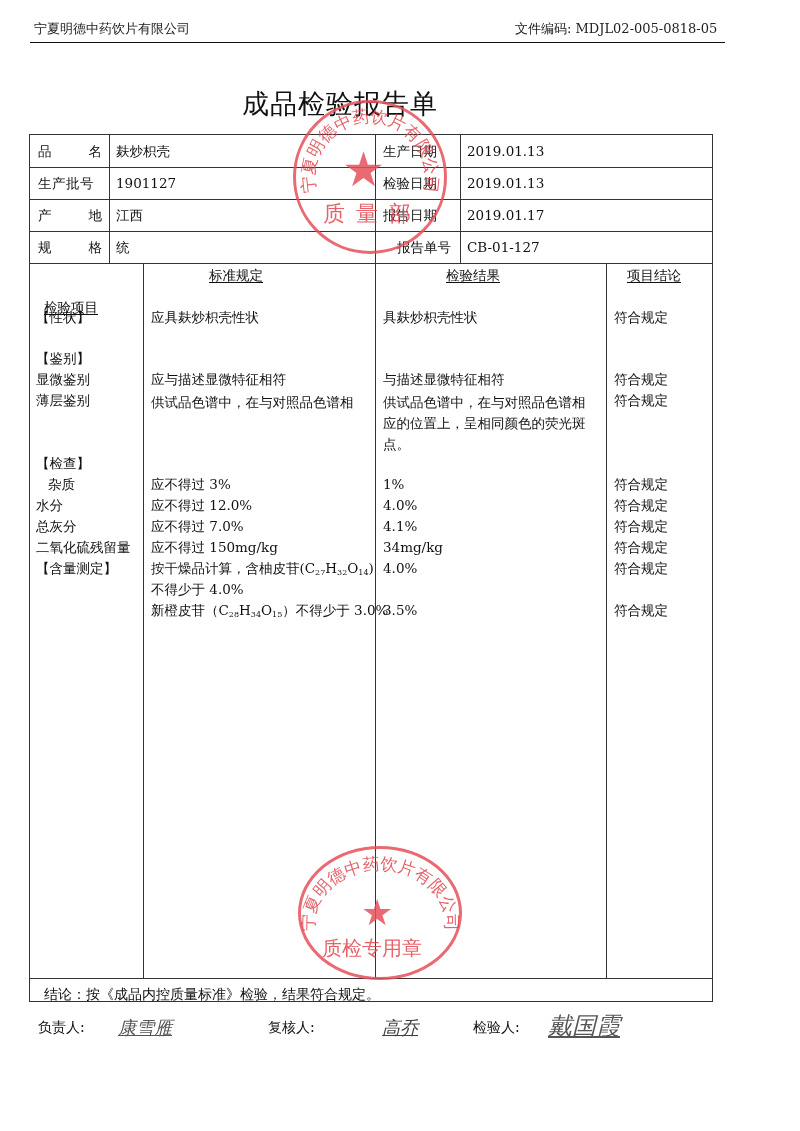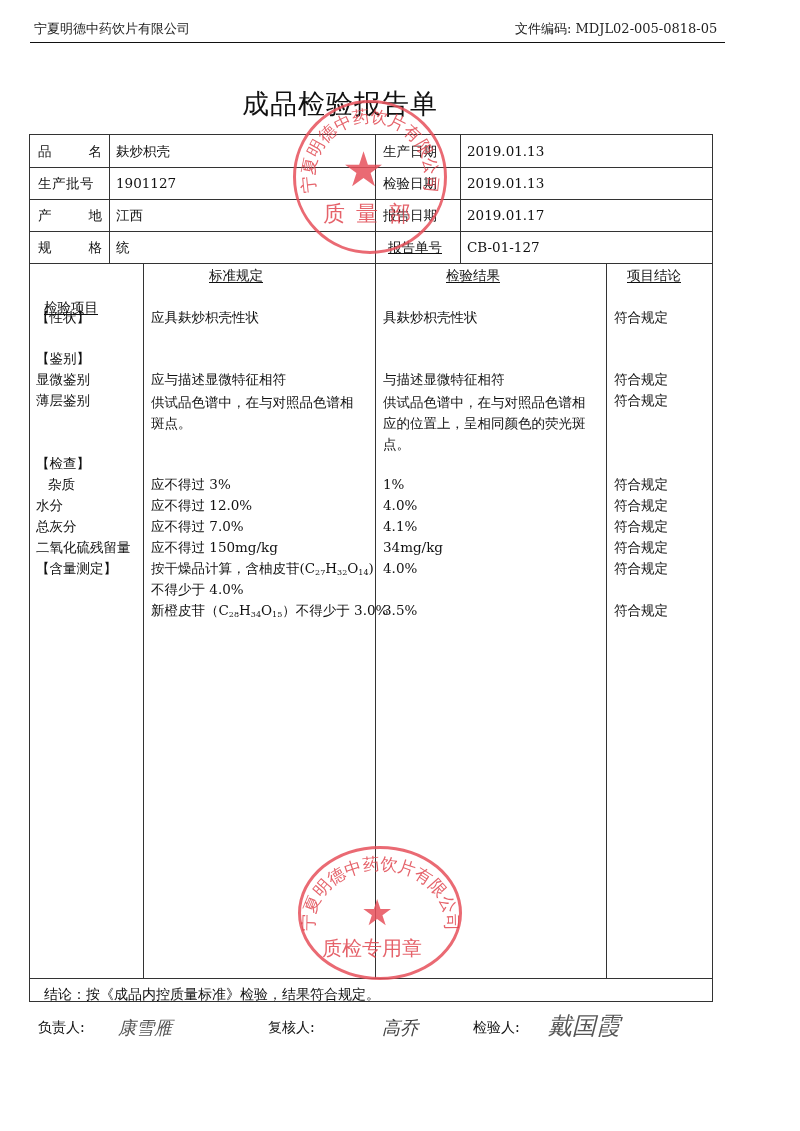--- a/index.html
+++ b/index.html
@@ -11,21 +11,21 @@
   .title { top:86px; left:0; width:680px; text-align:center; font-size:27px;
            font-family:"DejaVu Sans","Liberation Sans",sans-serif; letter-spacing:1px; }
   .t { font-size:13.5px; white-space:nowrap; line-height:16px; }
   .hl { height:0; border-top:1px solid #333; }
   .vl { width:0; border-left:1px solid #333; }
   .ul { text-decoration:underline; text-underline-offset:2px; }
   .sub { font-size:8px; vertical-align:-2px; }
   .stamp { border:3px solid rgba(230,80,90,0.85); border-radius:50%; pointer-events:none; }
   .stamp-text { color:rgba(225,70,80,0.85); font-family:"DejaVu Sans","Liberation Sans",sans-serif; }
   .star { color:rgba(230,80,90,0.85); }
-  .sig { font-family:"DejaVu Serif",serif; font-style:italic; color:#555; font-size:18px; }
+  .sig { font-family:"DejaVu Serif",serif; font-style:italic; color:#555; font-size:18px;text-decoration:underline; }
   .spread { display:flex; justify-content:space-between; width:64px; }
 </style>
 </head>
 <body>
 
 <div class="abs hdr-text" style="left:34px;">宁夏明德中药饮片有限公司</div>
 <div class="abs hdr-text" style="left:515px;">文件编码: MDJL02-005-0818-05</div>
 <div class="abs hdr-line"></div>
 
 <div class="abs title">成品检验报告单</div>
@@ -61,21 +61,21 @@
   <span>格</span>
 </div>
 <div class="abs t" style="left:116px; top:239px;">统</div>
 
 <div class="abs t" style="left:383px; top:143px;">生产日期</div>
 <div class="abs t" style="left:467px; top:143px;">2019.01.13</div>
 <div class="abs t" style="left:383px; top:175px;">检验日期</div>
 <div class="abs t" style="left:467px; top:175px;">2019.01.13</div>
 <div class="abs t" style="left:383px; top:207px;">报告日期</div>
 <div class="abs t" style="left:467px; top:207px;">2019.01.17</div>
-<div class="abs t" style="left:388px; top:239px;text-decoration:underline;">报告单号</div>
+<div class="abs t" style="left:397px; top:239px;">报告单号</div>
 <div class="abs t" style="left:467px; top:239px;">CB-01-127</div>
 
 <div class="abs vl" style="left:143px; top:263px; height:715px;"></div>
 <div class="abs vl" style="left:375px; top:263px; height:715px;"></div>
 <div class="abs vl" style="left:606px; top:263px; height:715px;"></div>
 <div class="abs hl" style="left:29px; top:978px; width:684px;"></div>
 
 <div class="abs t ul" style="left:44px; top:267px;margin-top:32px;">检验项目</div>
 <div class="abs t ul" style="left:209px; top:267px;">标准规定</div>
 <div class="abs t ul" style="left:446px; top:267px;">检验结果</div>
@@ -89,21 +89,20 @@
 <div class="abs t" style="left:36px; top:350px;">【鉴别】</div>
 
 <div class="abs t" style="left:36px; top:371px;">显微鉴别</div>
 <div class="abs t" style="left:151px; top:371px;">应与描述显微特征相符</div>
 <div class="abs t" style="left:383px; top:371px;">与描述显微特征相符</div>
 <div class="abs t" style="left:614px; top:371px;">符合规定</div>
 
 <div class="abs t" style="left:36px; top:392px;">薄层鉴别</div>
 <div class="abs t" style="left:151px; top:392px; line-height:21px;">
   <div>供试品色谱中，在与对照品色谱相</div>
-  <div>斑点。</div>
 </div>
 <div class="abs t" style="left:383px; top:392px; line-height:21px;">
   <div>供试品色谱中，在与对照品色谱相</div>
   <div>应的位置上，呈相同颜色的荧光斑</div>
   <div>点。</div>
 </div>
 <div class="abs t" style="left:614px; top:392px;">符合规定</div>
 
 <div class="abs t" style="left:36px; top:455px;">【检查】</div>
 

